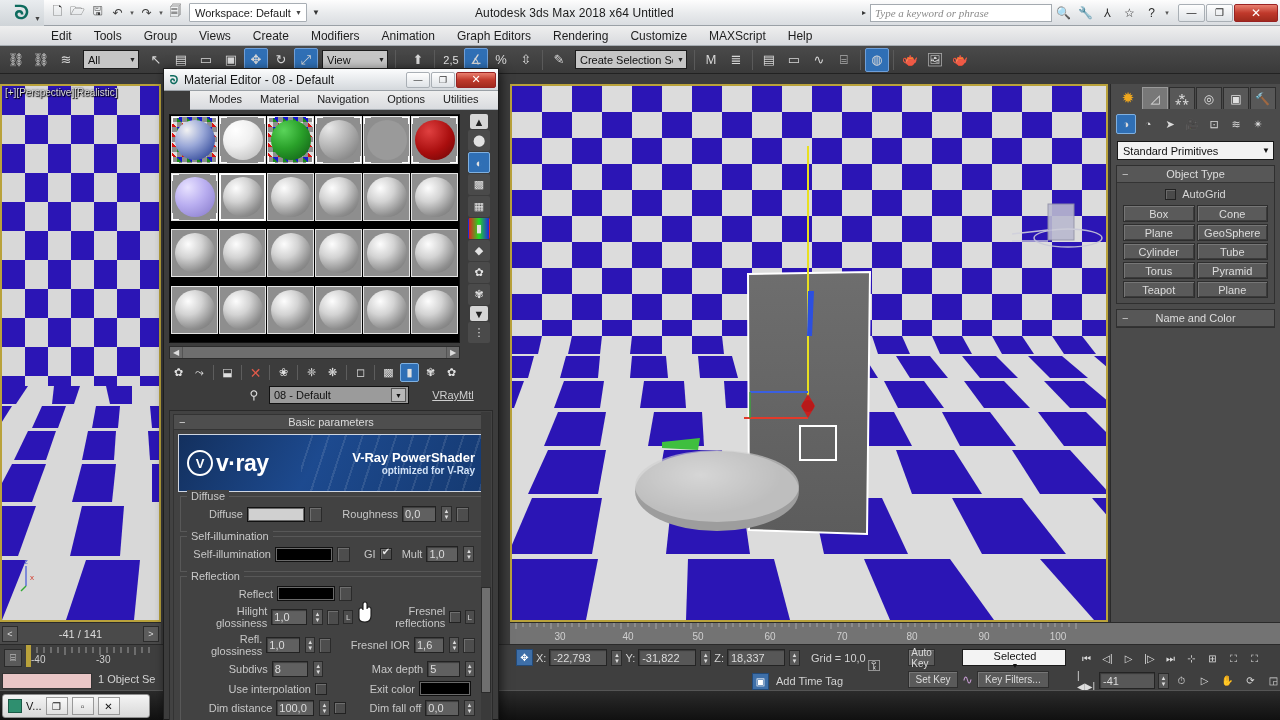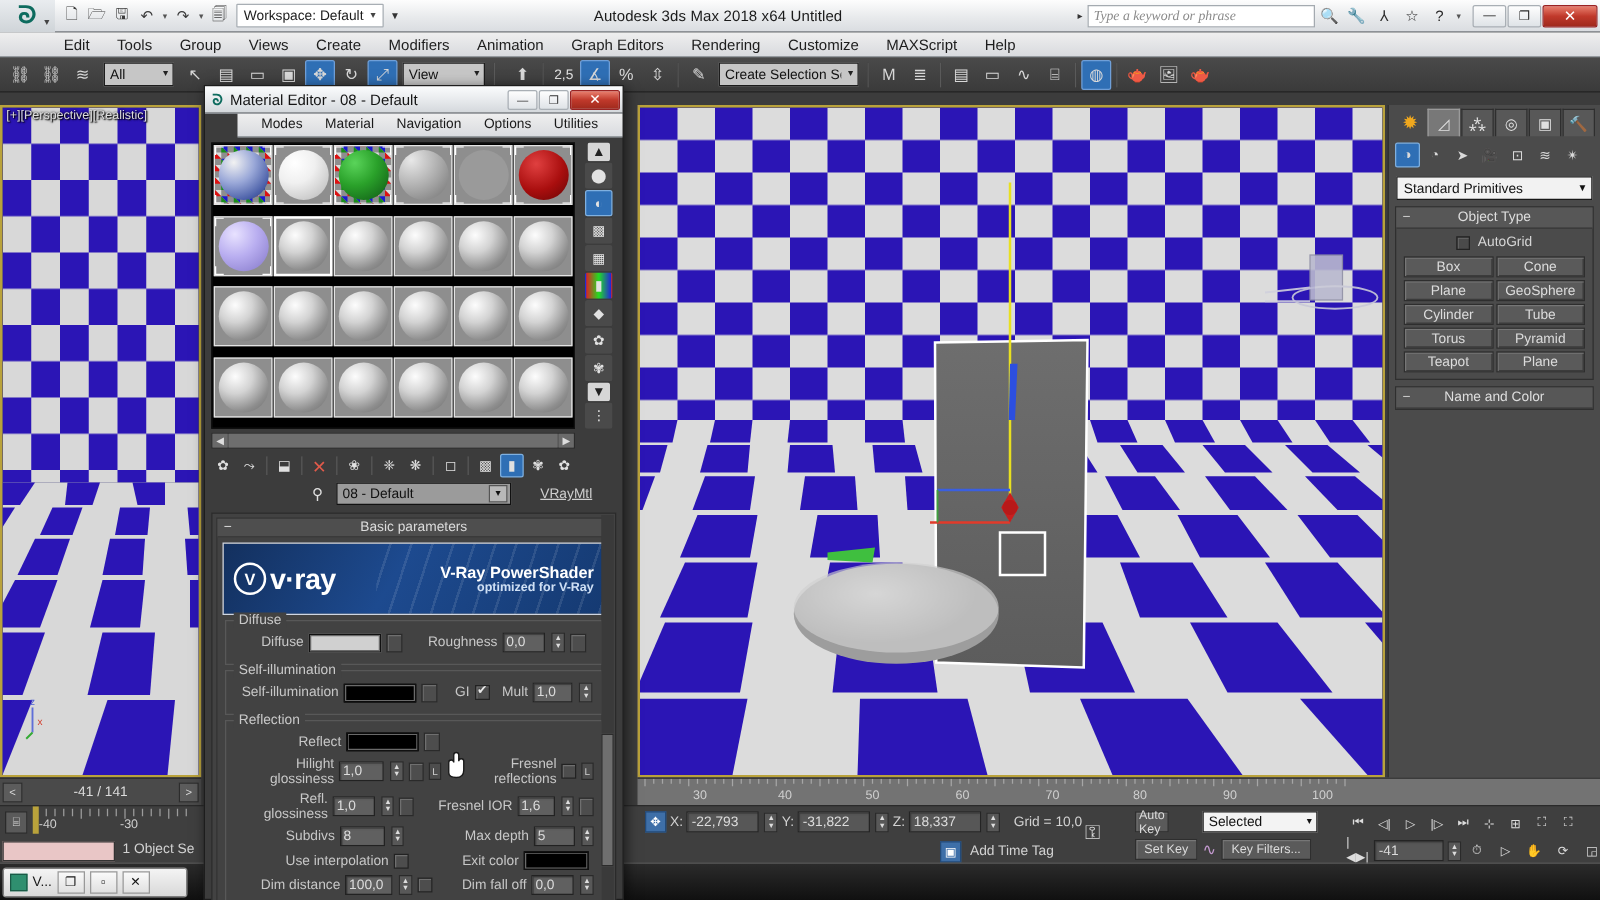--- a/index.html
+++ b/index.html
@@ -1109,21 +1109,21 @@
 
   <div style="position:absolute;left:868px;top:12px;font-size:16px;color:#dcdcdc;">⚿</div>
 
   <div style="position:absolute;left:908px;top:4px;">
     <div class="sb-btn" style="width:27px;">Auto Key</div>
   </div>
   <div style="position:absolute;left:908px;top:26px;">
     <div class="sb-btn" style="width:50px;">Set Key</div>
   </div>
   <div style="position:absolute;left:962px;top:4px;">
-    <div style="width:92px;height:17px;background:#f3f3f3;border:1px solid #1b1b1b;display:flex;align-items:center;padding:0 2px 0 4px;color:#111;font-size:11px;">
+    <div style="width:104px;height:17px;background:#f3f3f3;border:1px solid #1b1b1b;display:flex;align-items:center;padding:0 2px 0 4px;color:#111;font-size:11px;flex-direction:column;">
       <span style="flex:1;">Selected</span>
       <span style="font-size:7px;">▼</span>
     </div>
   </div>
   <div style="position:absolute;left:962px;top:26px;display:flex;align-items:center;gap:4px;">
     <span style="font-size:13px;color:#c49ad0;">∿</span>
     <div class="sb-btn" style="width:72px;">Key Filters...</div>
   </div>
 
   <div style="position:absolute;left:1076px;top:4px;display:flex;align-items:center;">

